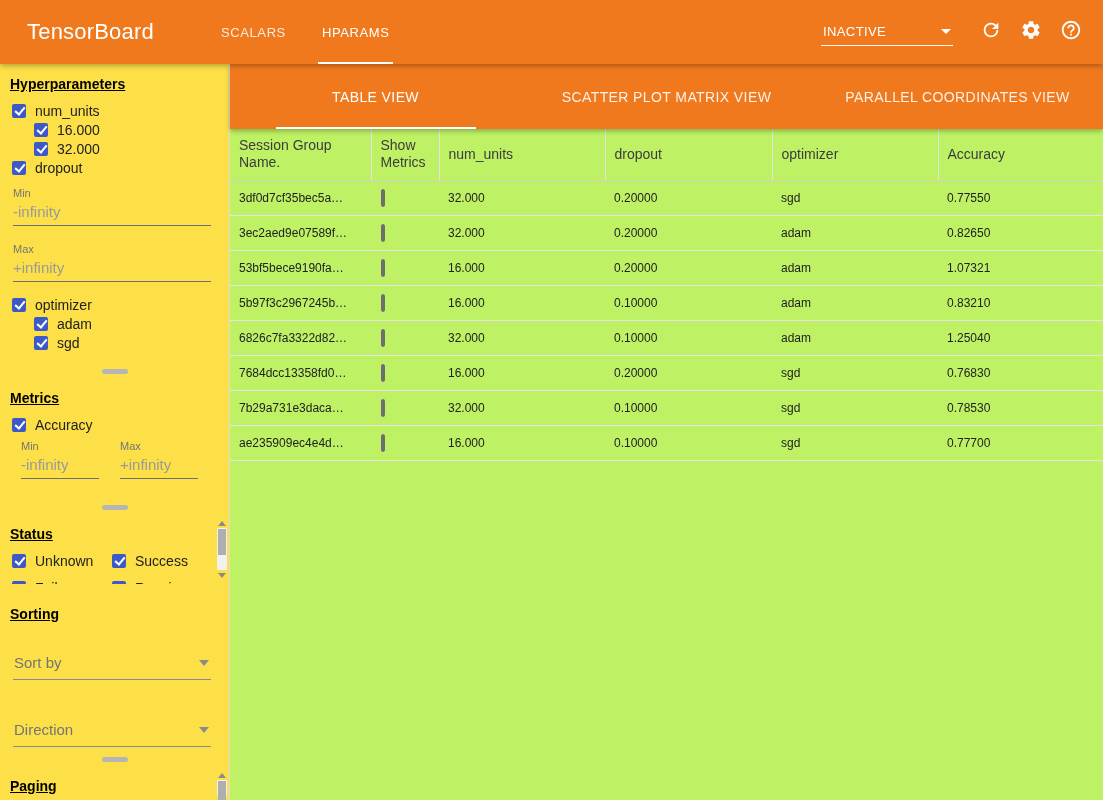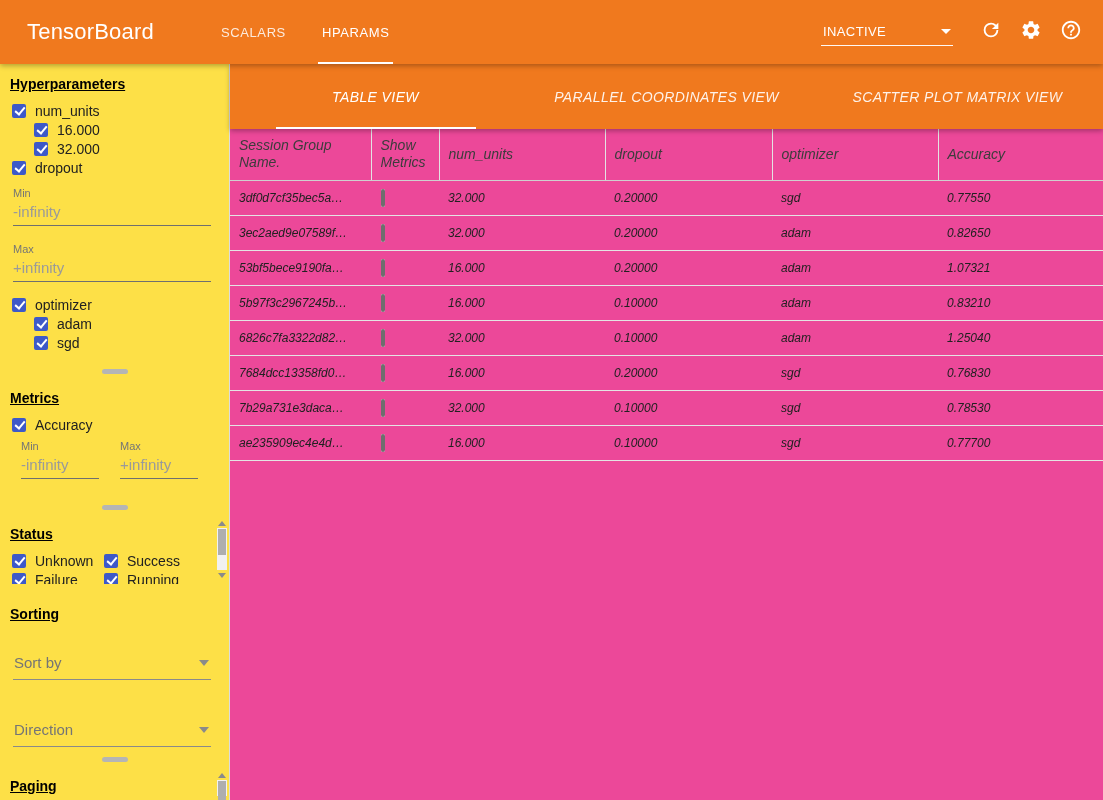--- a/index.html
+++ b/index.html
@@ -29,21 +29,21 @@
              border-right:5px solid transparent; border-top:5px solid #fff; }
   .icon-btn { align-self:center; width:40px; height:40px; display:flex;
              align-items:center; justify-content:center; cursor:pointer; }
   .icon-btn svg { width:22px; height:22px; fill:#fff; }
 
   
   .content { flex:1; display:flex; min-height:0; }
   .sidebar { flex:0 0 230px; width:230px; border-right:1px solid #dcdcdc;
              background:#fde047; display:flex; flex-direction:column;
              color:#212121; font-size:14px; overflow:hidden; }
-  .main { flex:1; min-width:0; display:flex; flex-direction:column; background:#ec4899;font-style:italic; }
+  .main { flex:1; min-width:0; display:flex; flex-direction:column; background:#bef264; }
 
   
   .section { padding:12px 10px 4px 10px; position:relative; overflow:hidden; }
   .section h3 { font-size:14px; font-weight:bold; text-decoration:underline;
                 color:#000; margin-bottom:9px; }
   .sec-hparams { flex:0 0 300px; }
   .sec-metrics { flex:0 0 122px; }
   .sec-status  { flex:0 0 70px; }
   .sec-sorting { flex:0 0 160px; padding-top:14px; }
   .sec-paging  { flex:1; }
@@ -67,21 +67,21 @@
 
   .field-label { font-size:11px; color:#757575; margin:10px 0 2px 3px; }
   .field-label.tight { margin-top:0; }
   .line-input { display:block; border:none; border-bottom:1px solid #6f6f6f;
             width:198px; font-size:15px; padding:2px 0 5px 0; margin-left:3px;
             background:transparent; color:#212121; font-family:inherit; outline:none; }
   .line-input::placeholder { color:#9a9a9a; opacity:1; }
   .line-input.half { width:78px; }
   .minmax-row { display:flex; gap:18px; margin-left:8px; margin-top:6px; }
 
-  .status-grid { display:grid; grid-template-columns:92px 100px; }
+  .status-grid { display:grid; grid-template-columns:92px 100px;gap:8px; }
 
   .select { display:flex; align-items:center; justify-content:space-between;
             width:198px; margin-left:3px; border-bottom:1px solid #8a8a8a;
             padding:5px 2px 8px 1px; color:#757575; font-size:15px; cursor:pointer;gap:48px; }
   .select .caret-g { width:0; height:0; border-left:5px solid transparent;
             border-right:5px solid transparent; border-top:6px solid #8a8a8a; }
   .select.first { margin-top:27px; }
   .select.second { margin-top:36px; }
 
   .vscroll { position:absolute; right:2px; top:4px; bottom:4px; width:10px;
@@ -266,22 +266,22 @@
           <div class="sb-track">
             <div class="sb-thumb"></div>
           </div>
         </div>
       </div>
     </aside>
 
     <main class="main">
       <div class="view-tabs">
         <div class="view-tab active">TABLE VIEW</div>
+        <div class="view-tab">SCATTER PLOT MATRIX VIEW</div>
         <div class="view-tab">PARALLEL COORDINATES VIEW</div>
-        <div class="view-tab">SCATTER PLOT MATRIX VIEW</div>
       </div>
 
       <div class="table-wrap">
         <table>
           <colgroup>
             <col style="width:141px">
               <col style="width:68px">
               <col style="width:166px">
             <col style="width:167px">
               <col style="width:166px">

